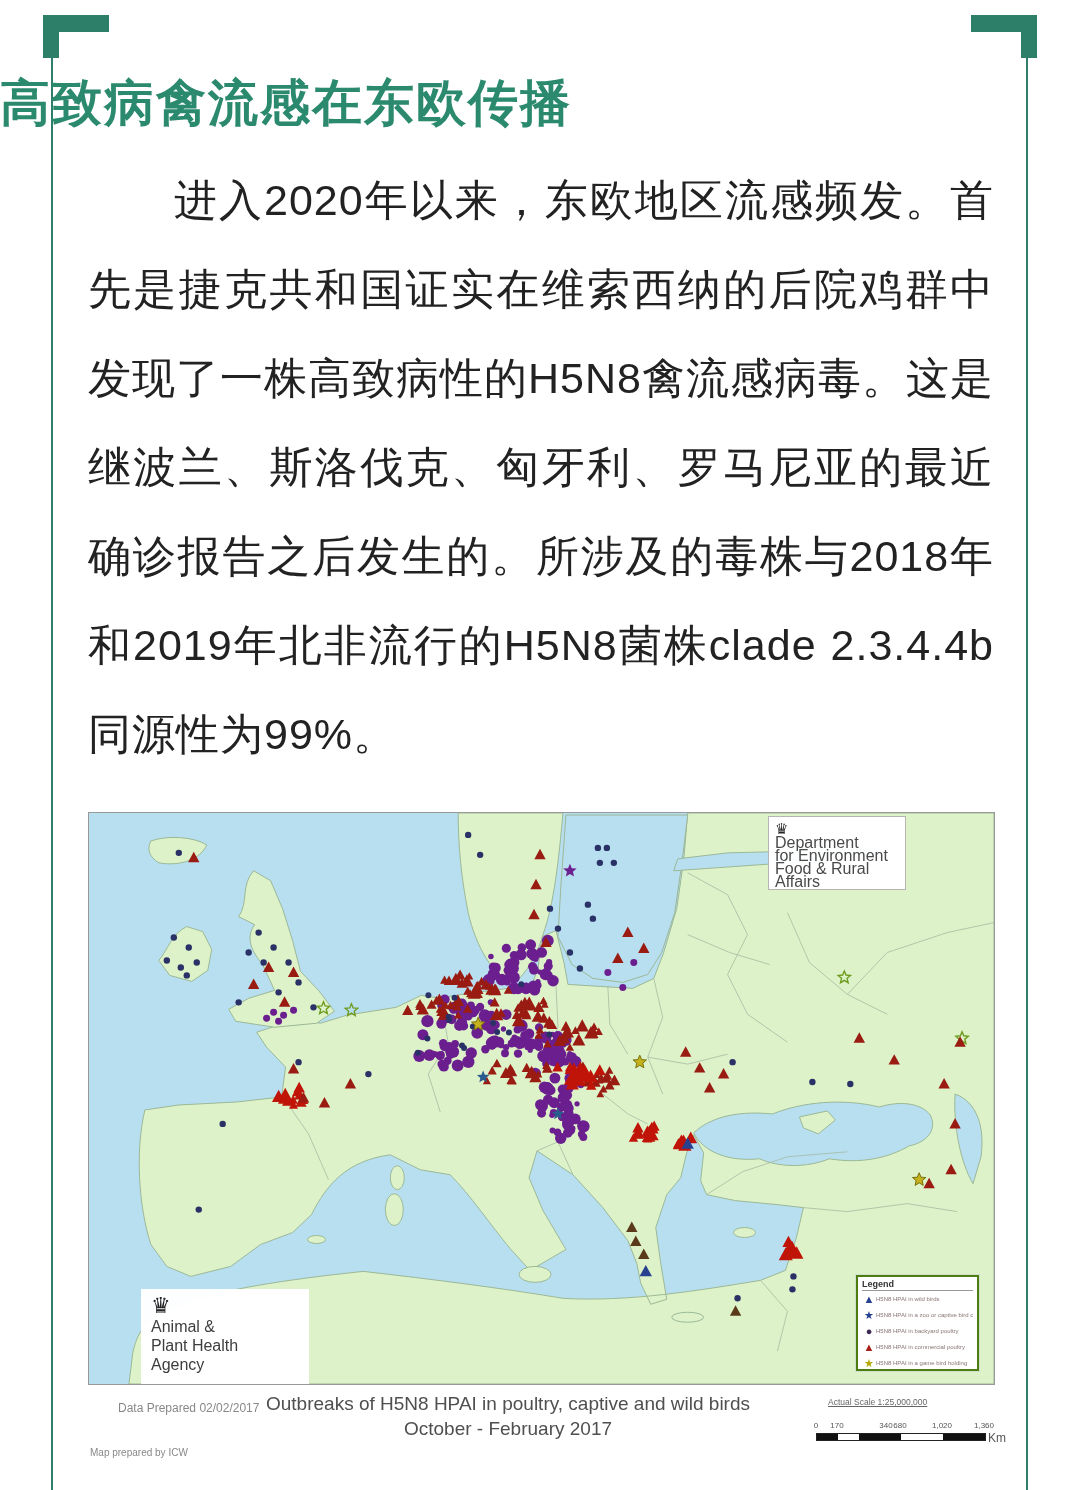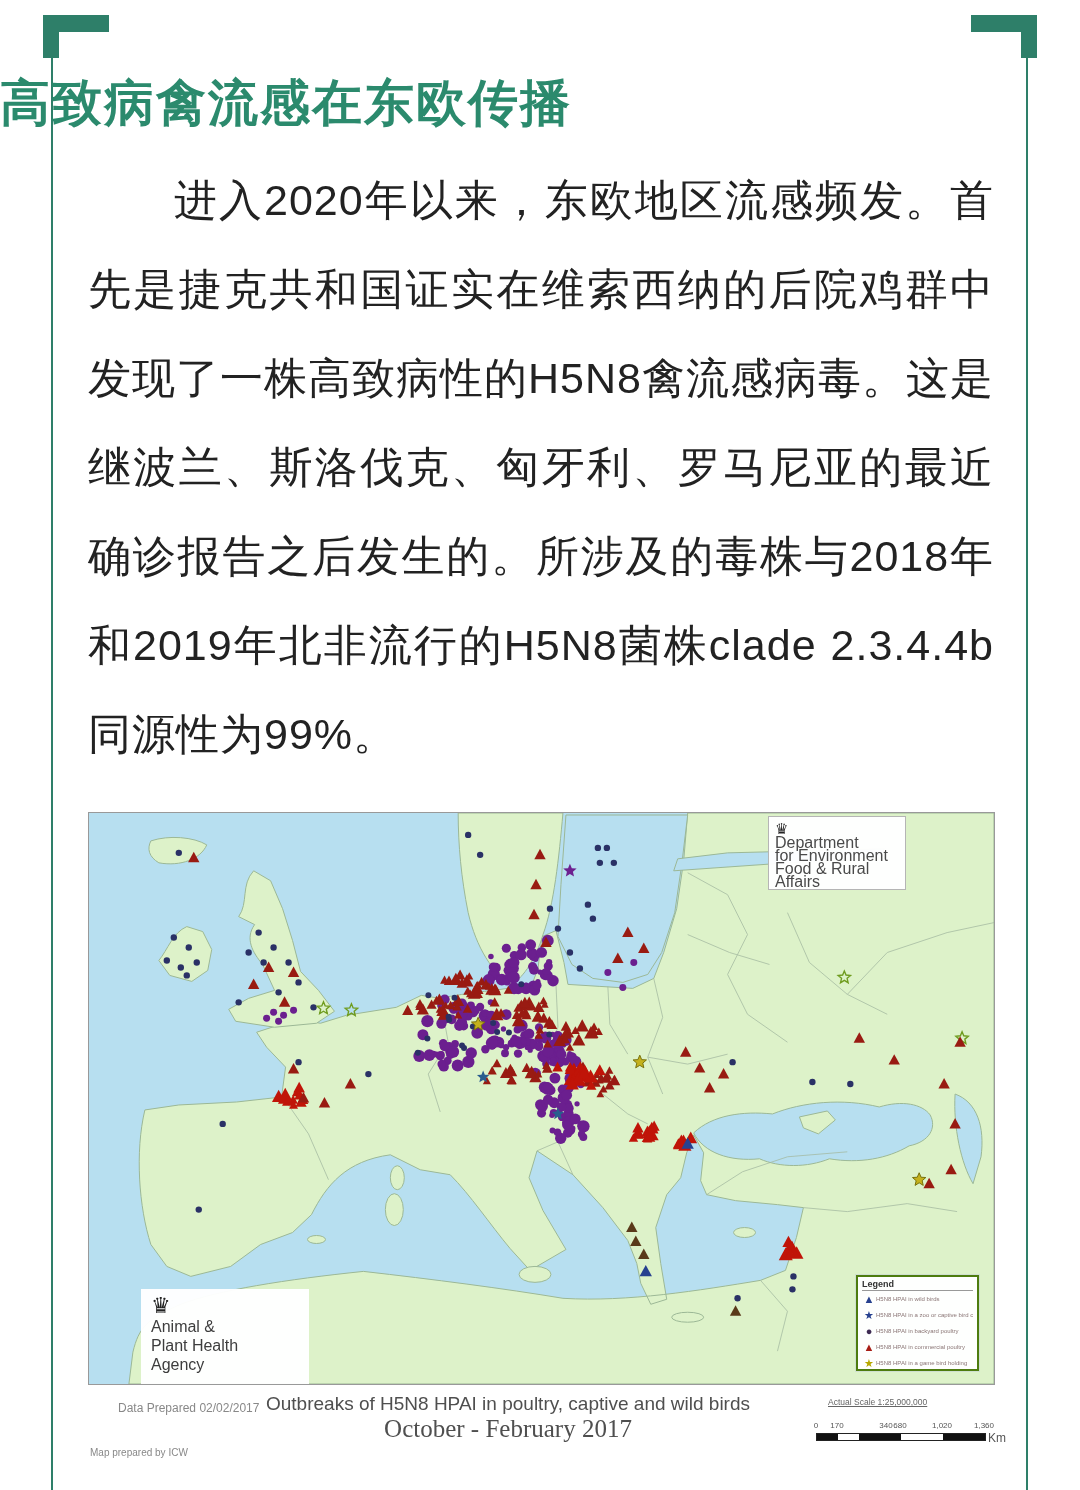--- a/index.html
+++ b/index.html
@@ -28,21 +28,21 @@
   #legend-box .lg-title{font-size:9px;font-weight:700;color:#333;border-bottom:1px solid #999;padding-bottom:1px;}
   .lg-row{display:flex;align-items:center;height:16px;}
   .lg-glyph{width:14px;text-align:center;flex:0 0 14px;}
   .lg-label{font-size:6px;color:#8a7575;white-space:nowrap;overflow:hidden;}
   
   #caption{position:relative;width:907px;height:90px;background:#fff;color:#555;}
   #cap-dataprep{position:absolute;left:2px;top:16px;font-size:12px;color:#888;margin-left:28px;}
   #cap-mapprep{position:absolute;left:2px;top:62px;font-size:10px;color:#888;}
   #cap-center{position:absolute;left:120px;top:6px;width:600px;text-align:center;color:#4f4f4f;}
   #cap-line1{font-size:19px;line-height:25px;}
-  #cap-line2{font-size:25px;line-height:25px;font-family:Liberation Serif, serif;}
+  #cap-line2{font-size:19px;line-height:25px;}
   #cap-scale{position:absolute;left:740px;top:12px;width:165px;font-size:8.5px;color:#666;text-decoration:underline;}
   #scalebar{position:absolute;left:728px;top:36px;width:178px;height:26px;}
   .tickrow{position:relative;height:10px;}
   .tick{position:absolute;top:0;font-size:8px;color:#555;transform:translateX(-50%);}
   .barrow{position:relative;height:6px;margin-top:2px;border:1px solid #222;width:168px;}
   .seg{position:absolute;top:0;height:100%;}
   #km{position:absolute;left:172px;top:10px;font-size:12px;color:#555;}
 </style>
 </head>
 <body>

